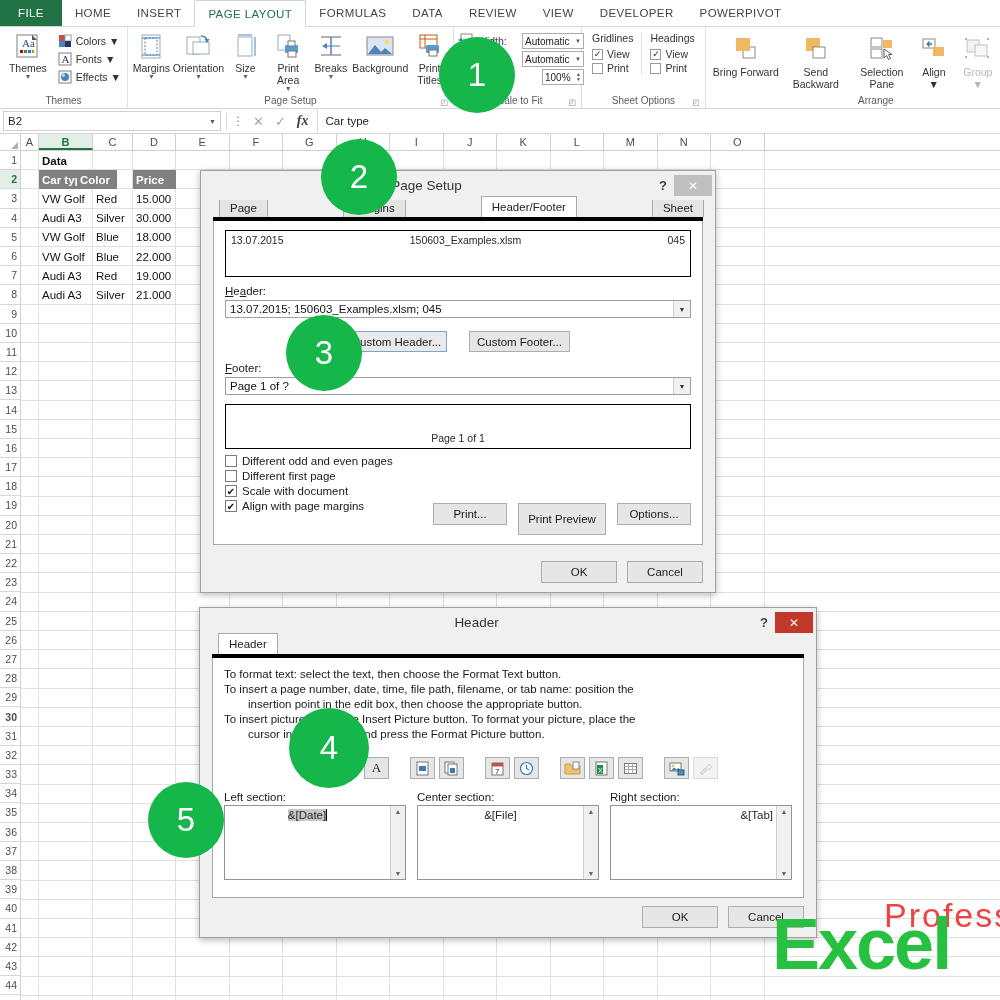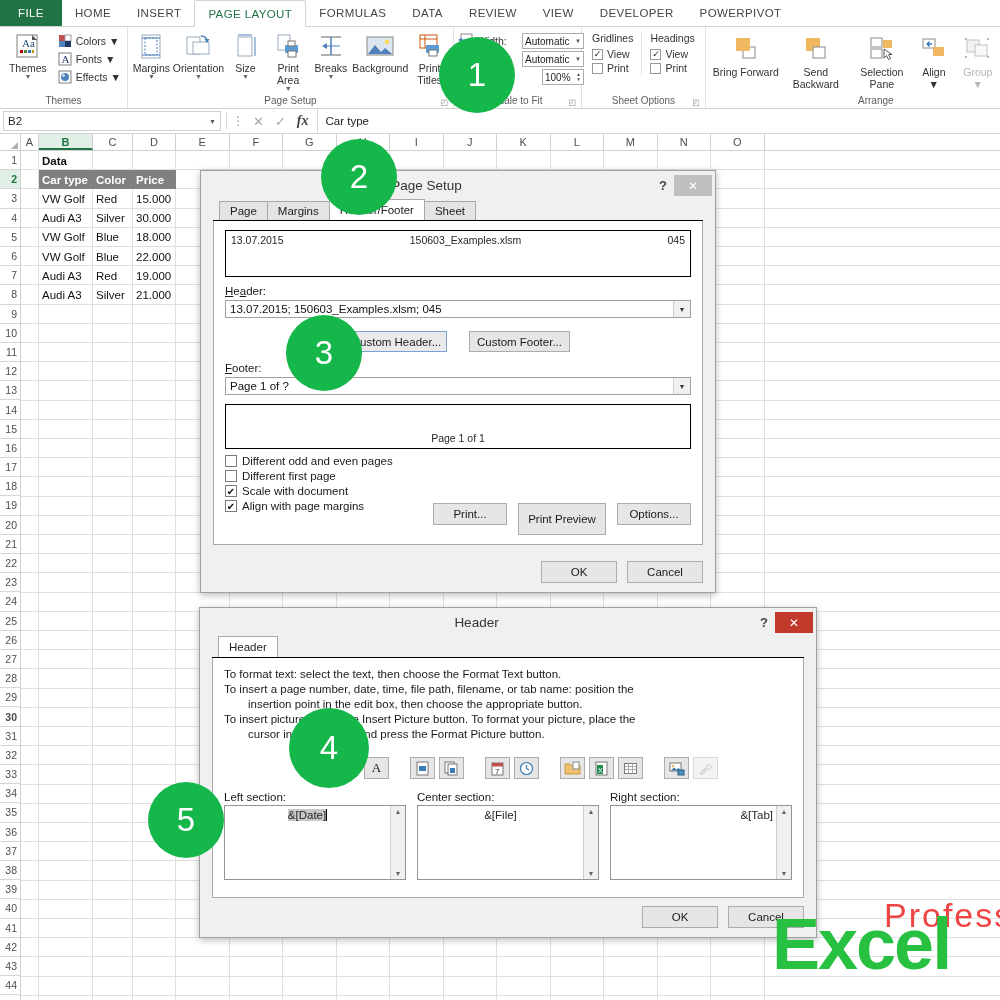--- a/index.html
+++ b/index.html
@@ -94,21 +94,21 @@
                   background:#217346; border:1px solid #fff; }
 
   
   .dlgwin { position:absolute; background:#f0f0f0; border:1px solid #a0a0a0;
             box-shadow:0 2px 7px rgba(0,0,0,.28); }
   .dlgtitle { height:29px; display:flex; align-items:center; position:relative; background:#f0f0f0; }
   .dlgtitle .t { flex:1; text-align:center; font-size:13.5px; color:#333; }
   .dlgtitle .help { font-size:13px; color:#444; padding:0 7px; font-weight:bold; }
   .dlgtitle .close { width:38px; height:21px; display:flex; align-items:center; justify-content:center;
                      color:#fff; font-size:12px; margin-right:3px; }
-  .tabstrip { display:flex; align-items:flex-end; height:21px; padding-left:9px; border-bottom:1px solid #000000; }
+  .tabstrip { display:flex; align-items:flex-end; height:21px; padding-left:9px; border-bottom:4px solid #000000;justify-content:space-between; }
   .dtab { border:1px solid #a8a8a8; background:#e4e4e4; border-bottom:none; padding:0 10px;
           height:19px; line-height:19px; font-size:11.5px; color:#222; margin-right:-1px; }
   .dtab.on { background:#fff; height:21px; line-height:20px; position:relative; z-index:2; }
   .dpanel { background:#fff; border:1px solid #a8a8a8; border-top:none; }
   .btn { border:1px solid #adadad; background:#e6e6e6; font-size:11.5px; color:#1a1a1a;
          display:flex; align-items:center; justify-content:center; }
   .btn.prim { border-color:#7aa3d4; background:#eaeaea; }
   .btn.flat { background:#e6e6e6; }
   .ulc { text-decoration:underline; }
   .fieldlbl { font-size:11.5px; color:#1a1a1a; }
@@ -580,21 +580,21 @@
         <div class="gridline-h" style="top: 709.4px;"></div>
         <div class="gridline-h" style="top: 728.6px;"></div>
         <div class="gridline-h" style="top: 747.8px;"></div>
         <div class="gridline-h" style="top: 767px;"></div>
         <div class="gridline-h" style="top: 786.2px;"></div>
         <div class="gridline-h" style="top: 805.4px;"></div>
         <div class="gridline-h" style="top: 824.6px;"></div>
         <div class="gridline-h" style="top: 843.8px;"></div>
         <div class="cell bold" style="left: 18px; top: 0px; width: 54px;">Data</div>
         <div class="cell hdrcell" style="left: 18px; top: 19.2px; width: 54px;">Car type</div>
-        <div class="cell hdrcell" style="left: 72px; top: 19.2px; width: 40px;">Color</div>
+        <div class="cell hdrcell" style="left: 56px; top: 19.2px; width: 40px;">Color</div>
         <div class="cell hdrcell" style="left: 112px; top: 19.2px; width: 43px;">Price</div>
         <div class="cell" style="left: 18px; top: 38.4px; width: 54px;">VW Golf</div>
         <div class="cell" style="left: 72px; top: 38.4px; width: 40px;">Red</div>
         <div class="cell" style="left: 112px; top: 38.4px; width: 43px;">15.000</div>
         <div class="cell" style="left: 18px; top: 57.6px; width: 54px;">Audi A3</div>
         <div class="cell" style="left: 72px; top: 57.6px; width: 40px;">Silver</div>
         <div class="cell" style="left: 112px; top: 57.6px; width: 43px;">30.000</div>
         <div class="cell" style="left: 18px; top: 76.8px; width: 54px;">VW Golf</div>
         <div class="cell" style="left: 72px; top: 76.8px; width: 40px;">Blue</div>
         <div class="cell" style="left: 112px; top: 76.8px; width: 43px;">18.000</div>

